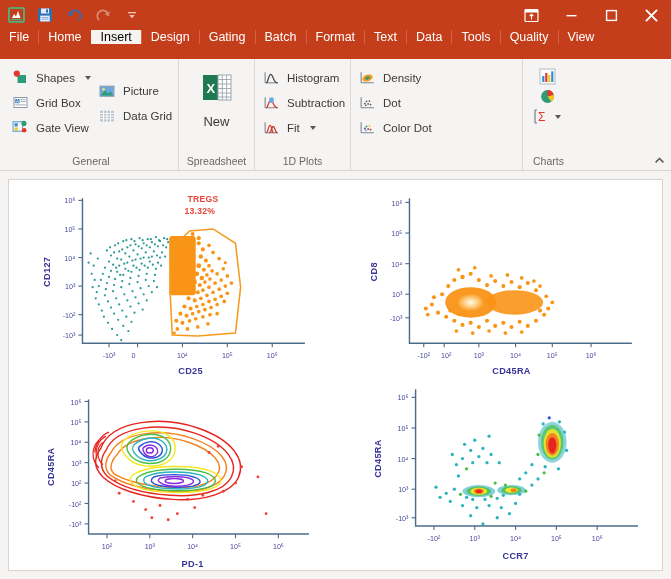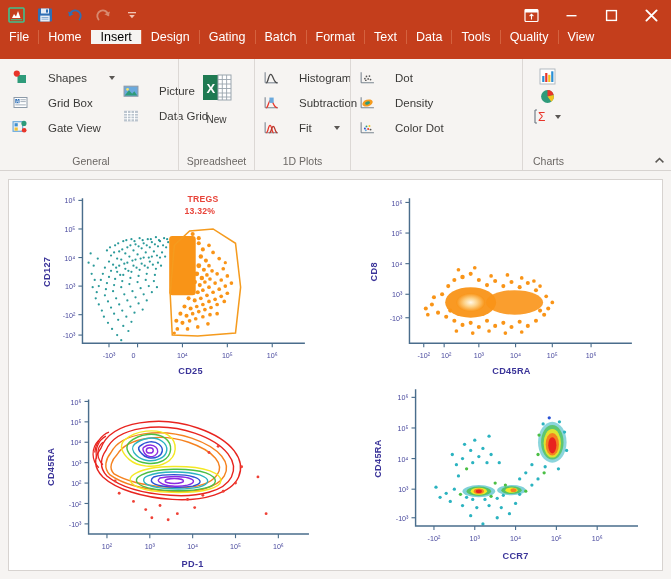--- a/index.html
+++ b/index.html
@@ -37,28 +37,28 @@
     height: 112px; background: #f6f4f2; display: flex; flex: 0 0 112px;
     border-bottom: 1px solid #d7d3d0; position: relative; padding-left: 4px;
   }
   .rgroup { display: flex; flex-direction: column; position: relative; padding: 4px 4px 0 4px; }
   .rgroup + .rgroup { border-left: 1px solid #dcd8d5; }
   .rgroup-body { flex: 1; display: flex; align-items: flex-start; padding-top: 3px; }
   .rgroup-title { text-align: center; font-size: 10.5px; color: #6b6764; padding-bottom: 3px; }
 
   .rcol { display: flex; flex-direction: column; justify-content: flex-start; gap: 2px; }
   .ritem {
-    display: flex; align-items: center; gap: 20px; height: 23px;
+    display: flex; align-items: center; gap: 8px; height: 23px;
     padding: 0 4px; font-size: 11.5px; color: #3b3a38; white-space: nowrap;
   }
   .ritem .glyph { width: 16px; height: 16px; display:flex; align-items:center; justify-content:center; flex:0 0 16px; }
   .caret { width:0; height:0; border-left:3px solid transparent; border-right:3px solid transparent; border-top:4px solid #5a5754; margin-left:2px; }
 
   .rbig { display:flex; flex-direction:column; align-items:center; justify-content:flex-start; width:66px; padding-top:4px; }
-  .rbig .biglabel { font-size: 10px; color:#3b3a38; margin-top:8px; }
+  .rbig .biglabel { font-size: 13px; color:#3b3a38; margin-top:8px; }
 
   .icon-col { display:flex; flex-direction:column; align-items:center; gap:3px; padding: 2px 6px 0; }
   .icon-row { display:flex; align-items:center; gap:3px; }
   .ribbon-collapse { position:absolute; right:4px; bottom:2px; width:16px; height:16px; display:flex; align-items:center; justify-content:center; }
 
   
   .workspace { flex: 1; background: #f6f4f2; padding: 8px; overflow: hidden; }
   .canvas {
     width: 100%; height: 100%; background: #fff; border: 1px solid #d7d3d0;
     display: grid; grid-template-columns: 1fr 1fr; grid-template-rows: 1fr 1fr;
@@ -293,38 +293,38 @@
       </div>
       <div class="rgroup-title">1D Plots</div>
     </div>
 
     <div class="rgroup" style="width:172px;">
       <div class="rgroup-body">
         <div class="rcol">
           <div class="ritem">
             <svg class="glyph" width="15" height="15" viewBox="0 0 15 15">
               <path d="M2 12 V2 M2 12 H14" stroke="#7a8590" stroke-width="1"></path>
+              <ellipse cx="8" cy="7.5" rx="5" ry="3.1" fill="#f59b1e" transform="rotate(-18 8 7.5)"></ellipse>
+              <ellipse cx="8" cy="7.5" rx="2.4" ry="1.4" fill="#2e9b7a" transform="rotate(-18 8 7.5)"></ellipse>
+            </svg>
+            <span>Density</span>
+          </div>
+          <div class="ritem">
+            <svg class="glyph" width="15" height="15" viewBox="0 0 15 15">
+              <path d="M2 12 V2 M2 12 H14" stroke="#7a8590" stroke-width="1"></path>
               <g fill="#555">
                 <circle cx="5.5" cy="8" r=".8"></circle>
                   <circle cx="7" cy="6" r=".8"></circle>
                   <circle cx="8.6" cy="8.4" r=".8"></circle>
                 <circle cx="6.4" cy="9.6" r=".8"></circle>
                   <circle cx="9.8" cy="5.7" r=".8"></circle>
                   <circle cx="10.8" cy="9" r=".8"></circle>
               </g>
             </svg>
             <span>Dot</span>
-          </div>
-          <div class="ritem">
-            <svg class="glyph" width="15" height="15" viewBox="0 0 15 15">
-              <path d="M2 12 V2 M2 12 H14" stroke="#7a8590" stroke-width="1"></path>
-              <ellipse cx="8" cy="7.5" rx="5" ry="3.1" fill="#f59b1e" transform="rotate(-18 8 7.5)"></ellipse>
-              <ellipse cx="8" cy="7.5" rx="2.4" ry="1.4" fill="#2e9b7a" transform="rotate(-18 8 7.5)"></ellipse>
-            </svg>
-            <span>Density</span>
           </div>
           <div class="ritem">
             <svg class="glyph" width="15" height="15" viewBox="0 0 15 15">
               <path d="M2 12 V2 M2 12 H14" stroke="#7a8590" stroke-width="1"></path>
               <g>
                 <circle cx="5.5" cy="8" r=".9" fill="#2b52d4"></circle>
                   <circle cx="7" cy="6" r=".9" fill="#2e9b7a"></circle>
                 <circle cx="8.6" cy="8.4" r=".9" fill="#e8352a"></circle>
                   <circle cx="6.4" cy="9.6" r=".9" fill="#6aa9dd"></circle>
                 <circle cx="9.8" cy="5.7" r=".9" fill="#f4c41e"></circle>

